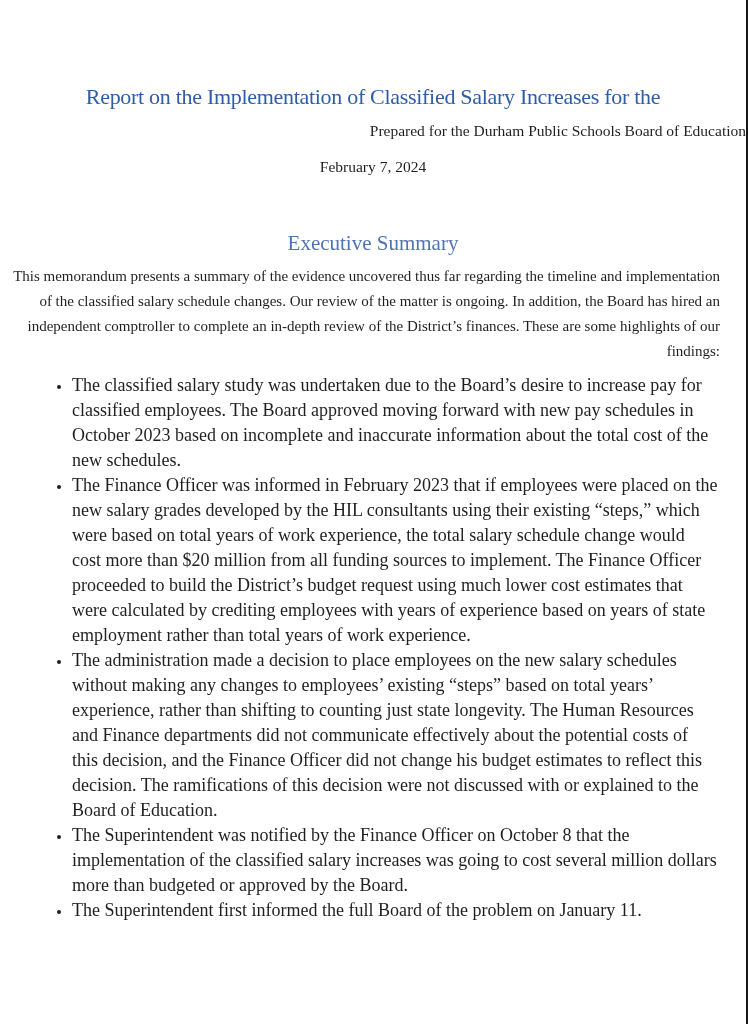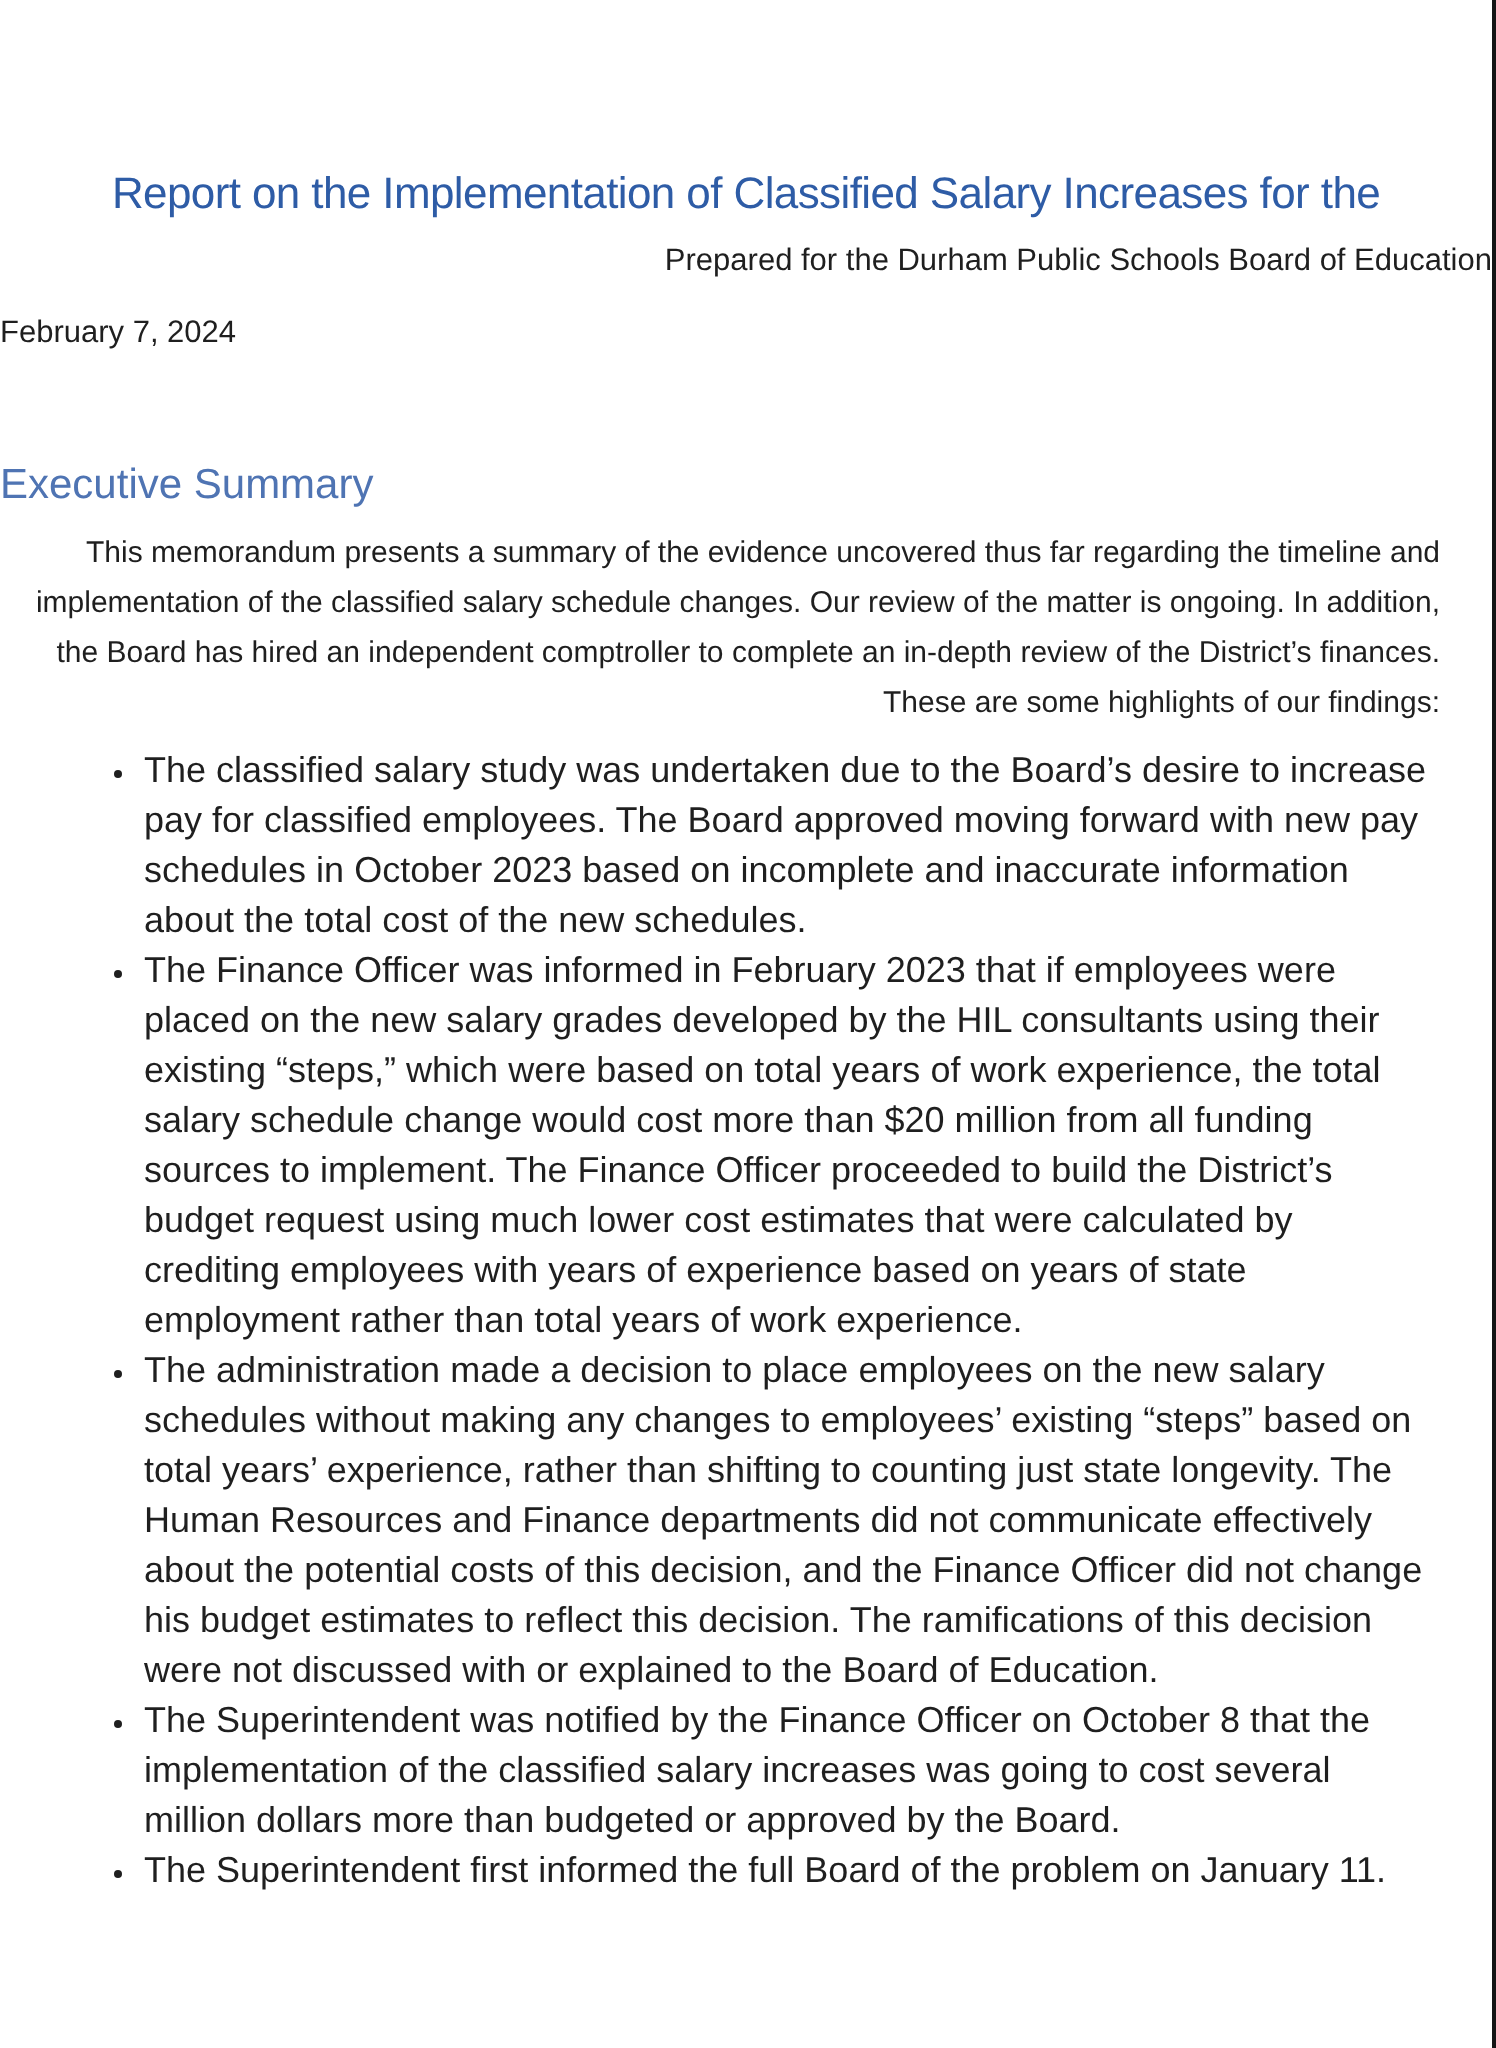--- a/index.html
+++ b/index.html
@@ -13,21 +13,21 @@
   html, body {
     margin: 0;
     padding: 0;
     background: var(--page-background);
   }
   .page {
     position: relative;
     width: 748px;
     height: 1024px;
     background: var(--page-background);
-    font-family: Liberation Sans, sans-serif;
+    font-family: Liberation Serif, serif;
     color: var(--body-text);
     border-right: 2px solid var(--edge-line);
     overflow: hidden;
   }
   .doc-title {
     margin: 0;
     padding-top: 80px;
     text-align: center;
     color: var(--title-blue);
     font-size: 22px;
@@ -37,29 +37,29 @@
   }
   .doc-title .title-line { display: block; }
   .subtitle {
     text-align: right;
     font-size: 15.5px;
     line-height: 24px;
     color: var(--body-text);
   }
   .subtitle.first { margin-top: 6px; }
   .doc-date {
-    text-align: left;
+    text-align: center;
     font-size: 15.5px;
     line-height: 24px;
     margin-top: 12px;
     color: var(--body-text);
   }
   .section-heading {
     margin: 51px 0 0 0;
-    text-align: left;
+    text-align: center;
     color: var(--heading-blue);
     font-size: 21px;
     line-height: 26px;
     font-weight: 400;
   }
   .intro {
     margin: 8px 26px 0 13px;
     font-size: 15px;
     line-height: 25px;
     text-align: right;

